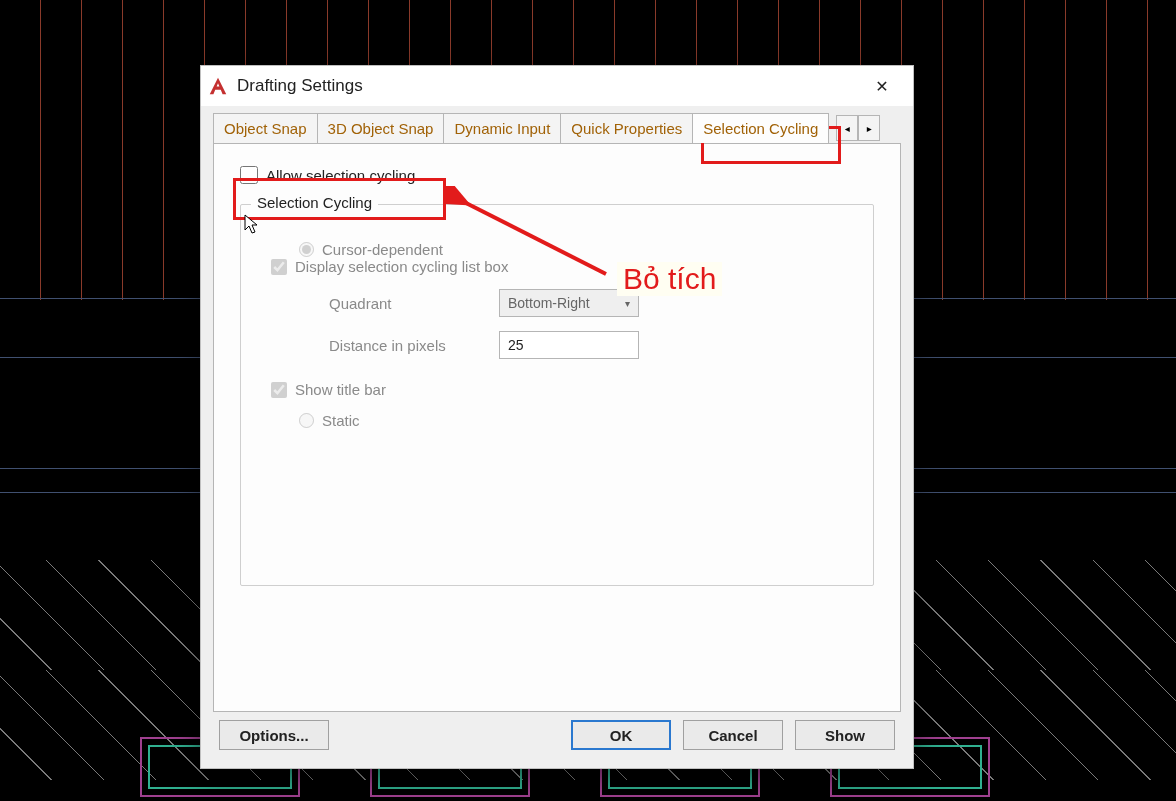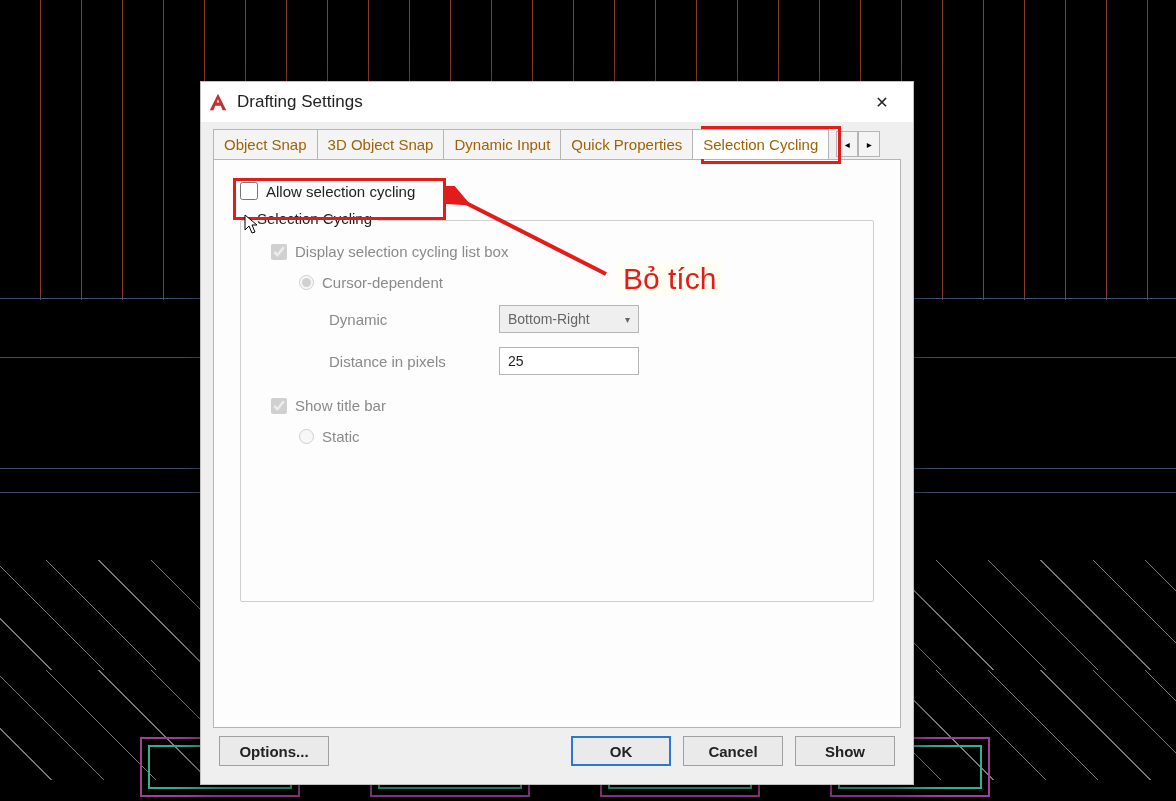--- a/index.html
+++ b/index.html
@@ -54,21 +54,21 @@
   }
 
   
   .dialog {
     position: absolute;
     left: 200px; top: 65px;
     width: 714px; height: 704px;
     background: #fff;
     border: 1px solid #c0c0c0;
     box-shadow: 0 6px 28px rgba(0,0,0,.55);
-    display: flex; flex-direction: column; margin-top: 16px;
+    display: flex; flex-direction: column;
   }
   .titlebar {
     height: 40px;
     display: flex; align-items: center;
     padding: 0 8px 0 6px;
   }
   .titlebar .logo {
     width: 22px; height: 22px; margin-right: 8px;
   }
   .titlebar .title {
@@ -265,34 +265,34 @@
     <div class="tab-pane">
 
       <div class="chk bigbox">
         <input type="checkbox" style="">
         <span>Allow selection cycling</span>
       </div>
 
       <div class="group">
         <span class="legend">Selection Cycling</span>
 
-        <div class="optrow first chk disabled indent0">
-          <input type="checkbox" checked="" disabled="" style="">
-          <span>Display selection cycling list box</span>
-        </div>
-
         <div class="optrow indent1">
           <label>
             <input type="radio" checked="" disabled="" style="">
             <span>Cursor-dependent</span>
           </label>
         </div>
 
+        <div class="optrow first chk disabled indent0">
+          <input type="checkbox" checked="" disabled="" style="">
+          <span>Display selection cycling list box</span>
+        </div>
+
         <div class="optrow indent2 field-row">
-          <span class="lbl">Dynamic</span>
+          <span class="lbl">Quadrant</span>
           <div class="combo">
             <span>Bottom-Right</span>
             <span class="chev">▾</span>
           </div>
         </div>
 
         <div class="optrow indent2 field-row">
           <span class="lbl">Distance in pixels</span>
           <div class="num">
             <span>25</span>

